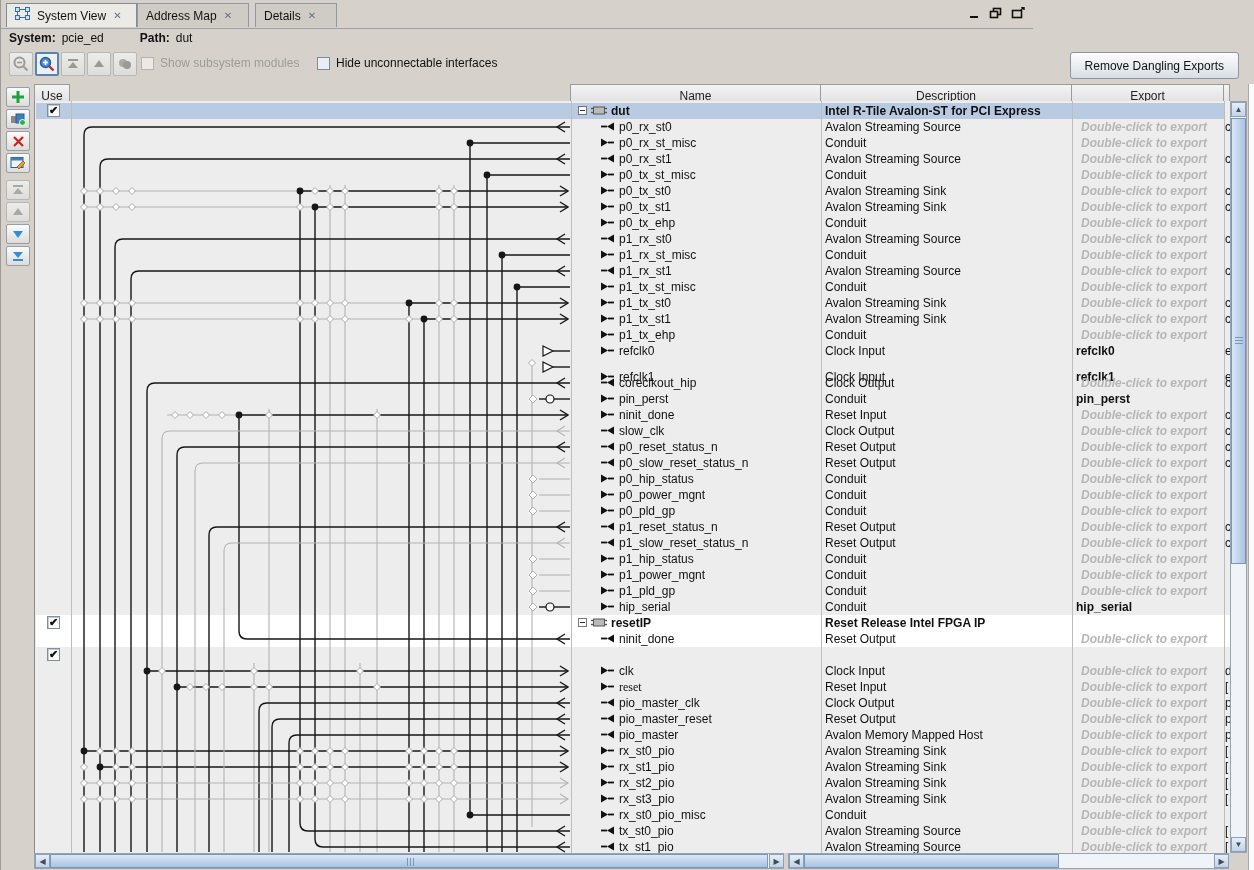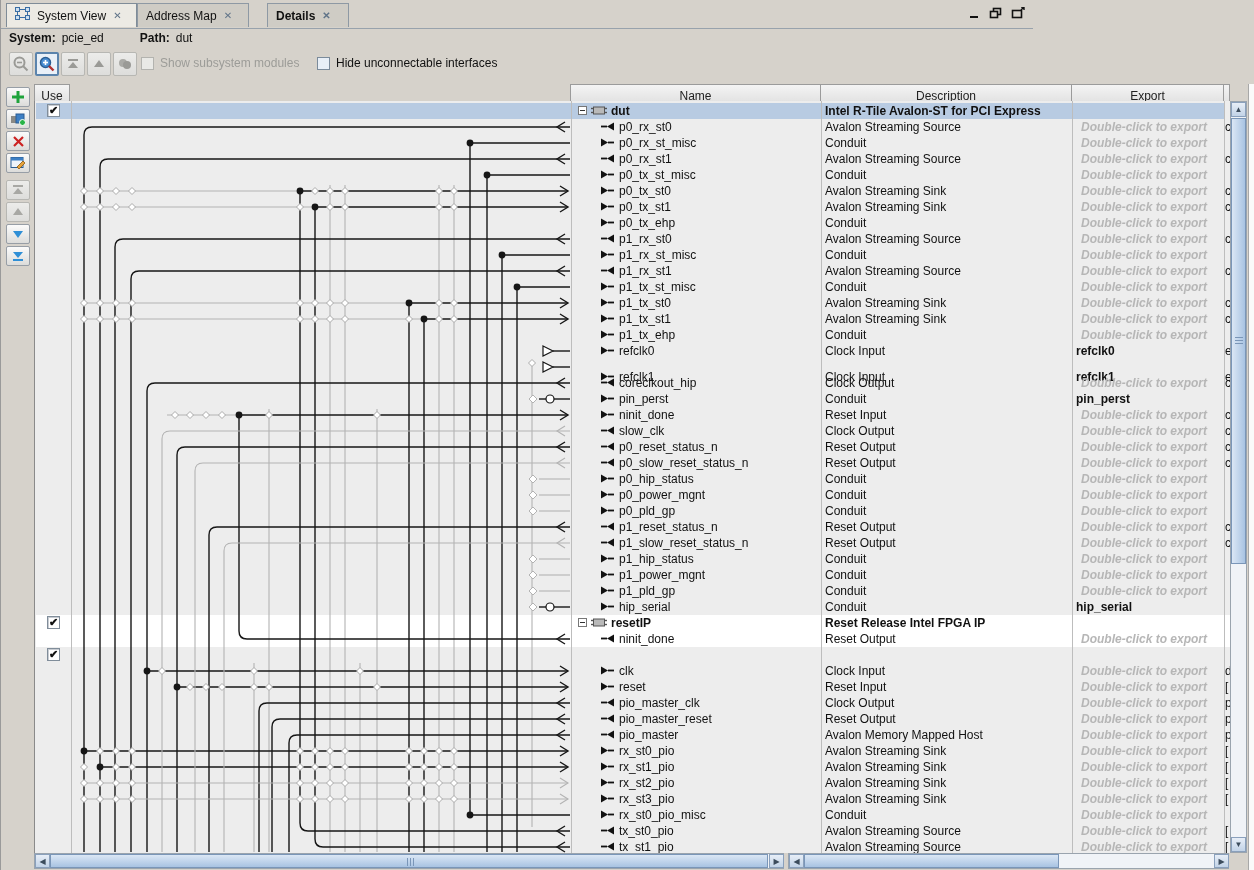--- a/index.html
+++ b/index.html
@@ -89,21 +89,21 @@
             <rect x="10.5" y="8.5" width="4" height="4" fill="#cfe0ef" stroke="#3a6ea5"></rect>
           </svg>
       </span>
       <span class="lbl">System View</span>
       <span class="x">✕</span>
     </div>
     <div class="tab" style="left:136px;width:112px;">
       <span class="lbl">Address Map</span>
       <span class="x">✕</span>
     </div>
-    <div class="tab" style="left:266px;width:82px;font-weight:bold;">
+    <div class="tab" style="left:254px;width:82px;">
       <span class="lbl">Details</span>
       <span class="x">✕</span>
     </div>
     <div class="winctl">
       <span><svg width="11" height="11">
             <rect x="1" y="8" width="8" height="2" fill="#111"></rect>
           </svg></span>
       <span><svg width="13" height="12">
             <rect x="4.5" y="1.5" width="7" height="6" fill="none" stroke="#111" stroke-width="1.6"></rect>
             <rect x="1.5" y="4.5" width="7" height="6" fill="#d6d2cb" stroke="#111" stroke-width="1.6"></rect>
@@ -156,20 +156,23 @@
           <circle cx="10" cy="8" r="4" fill="#9a9a96"></circle>
         </svg>
     </div>
     <div class="cbrow" style="left:140px;">
       <span class="cbx dis"></span>
       <span class="cblbl dis">Show subsystem modules</span>
     </div>
     <div class="cbrow" style="left:316px;">
       <span class="cbx blue"></span>
       <span class="cblbl">Hide unconnectable interfaces</span>
+    </div>
+    <div class="bigbtn">
+      <span>Remove Dangling Exports</span>
     </div>
   </div>
 
   <div>
     <div class="sbtn" style="top:87px;">
       <svg width="14" height="14">
           <rect x="5.5" y="1" width="3" height="12" fill="#1fa33c"></rect>
           <rect x="1" y="5.5" width="12" height="3" fill="#1fa33c"></rect>
         </svg>
     </div>
@@ -786,21 +789,21 @@
               <rect x="8" y="3.6" width="6" height="1.8" fill="#111"></rect>
             </svg></span><span style="padding-left:4px;">clk</span></div>
     <div class="cell c-desc ">Clock Input</div>
     <div class="cell c-exp"><span class="dbl">Double-click to export</span></div>
     <div class="cell c-sliver">d</div>
   </div>
       <div class="row" style="top:578px;">
     <div class="cell c-name"><span style="padding-left:28px;"><svg class="treeicon" width="15" height="9">
               <polygon points="1,0.5 1,8.5 8,4.5" fill="#111"></polygon>
               <rect x="8" y="3.6" width="6" height="1.8" fill="#111"></rect>
-            </svg></span><span style="padding-left:4px;">reset</span></div>
+            </svg></span><span style="padding-left:4px;font-family:Liberation Serif, serif;">reset</span></div>
     <div class="cell c-desc ">Reset Input</div>
     <div class="cell c-exp"><span class="dbl">Double-click to export</span></div>
     <div class="cell c-sliver">[</div>
   </div>
       <div class="row" style="top:594px;">
     <div class="cell c-name"><span style="padding-left:28px;"><svg class="treeicon" width="15" height="9">
               <rect x="1" y="3.6" width="6" height="1.8" fill="#111"></rect>
               <polygon points="14,0.5 14,8.5 7,4.5" fill="#111"></polygon>
             </svg></span><span style="padding-left:4px;">pio_master_clk</span></div>
     <div class="cell c-desc ">Clock Output</div>

